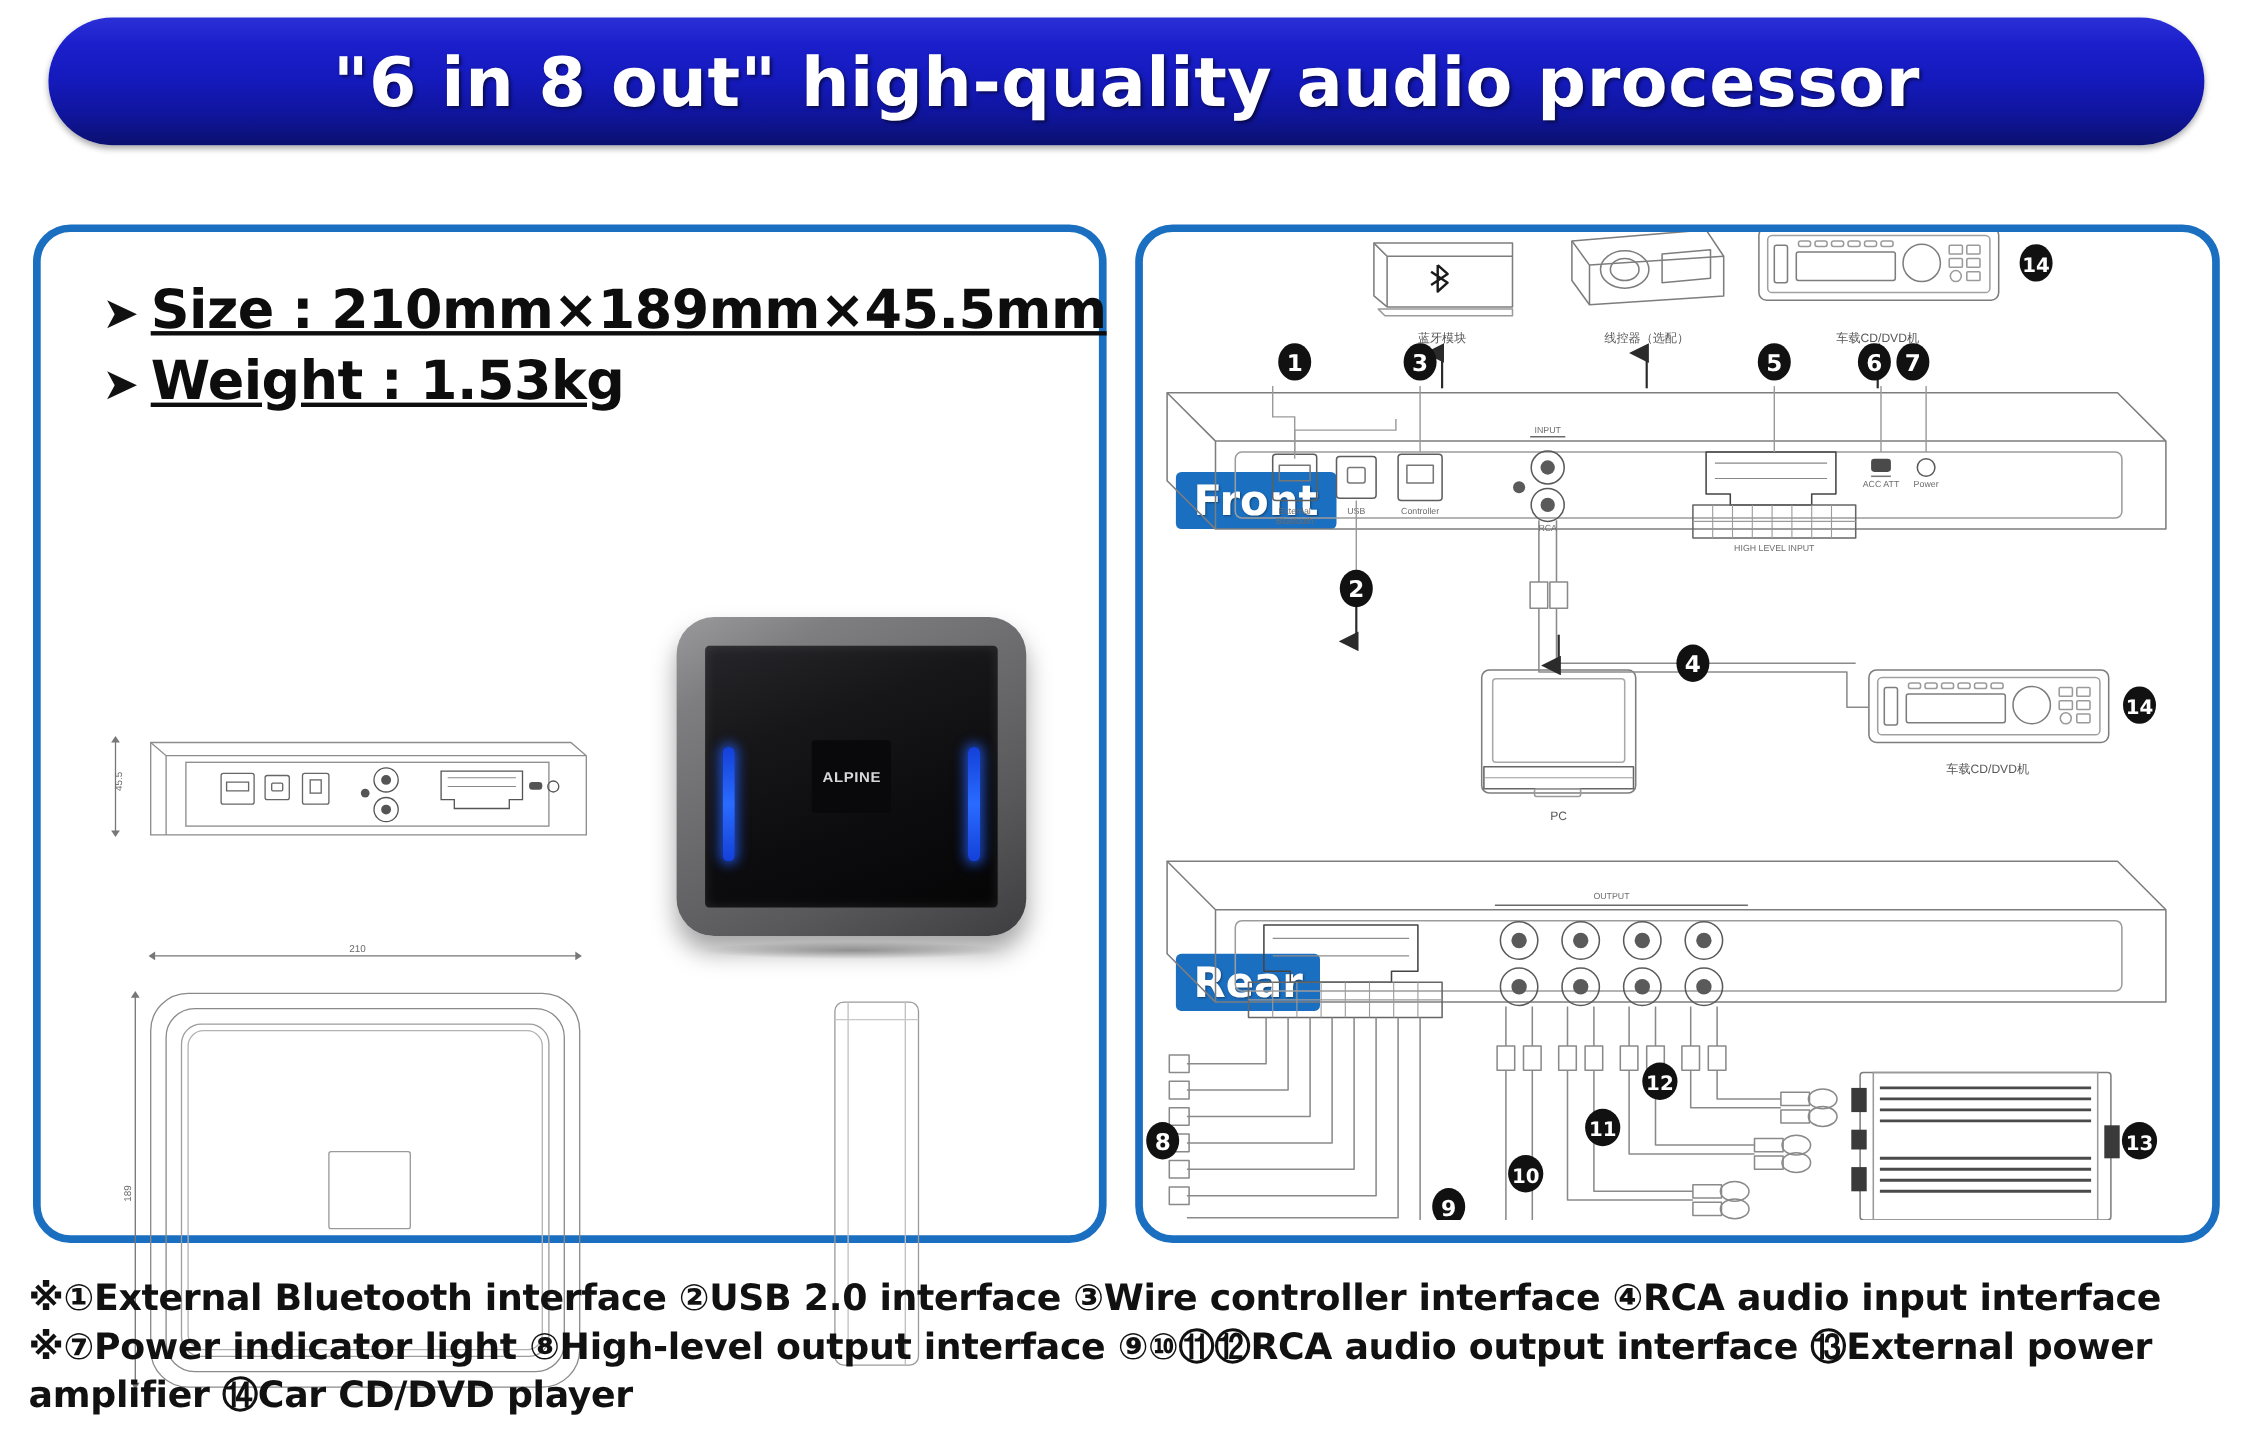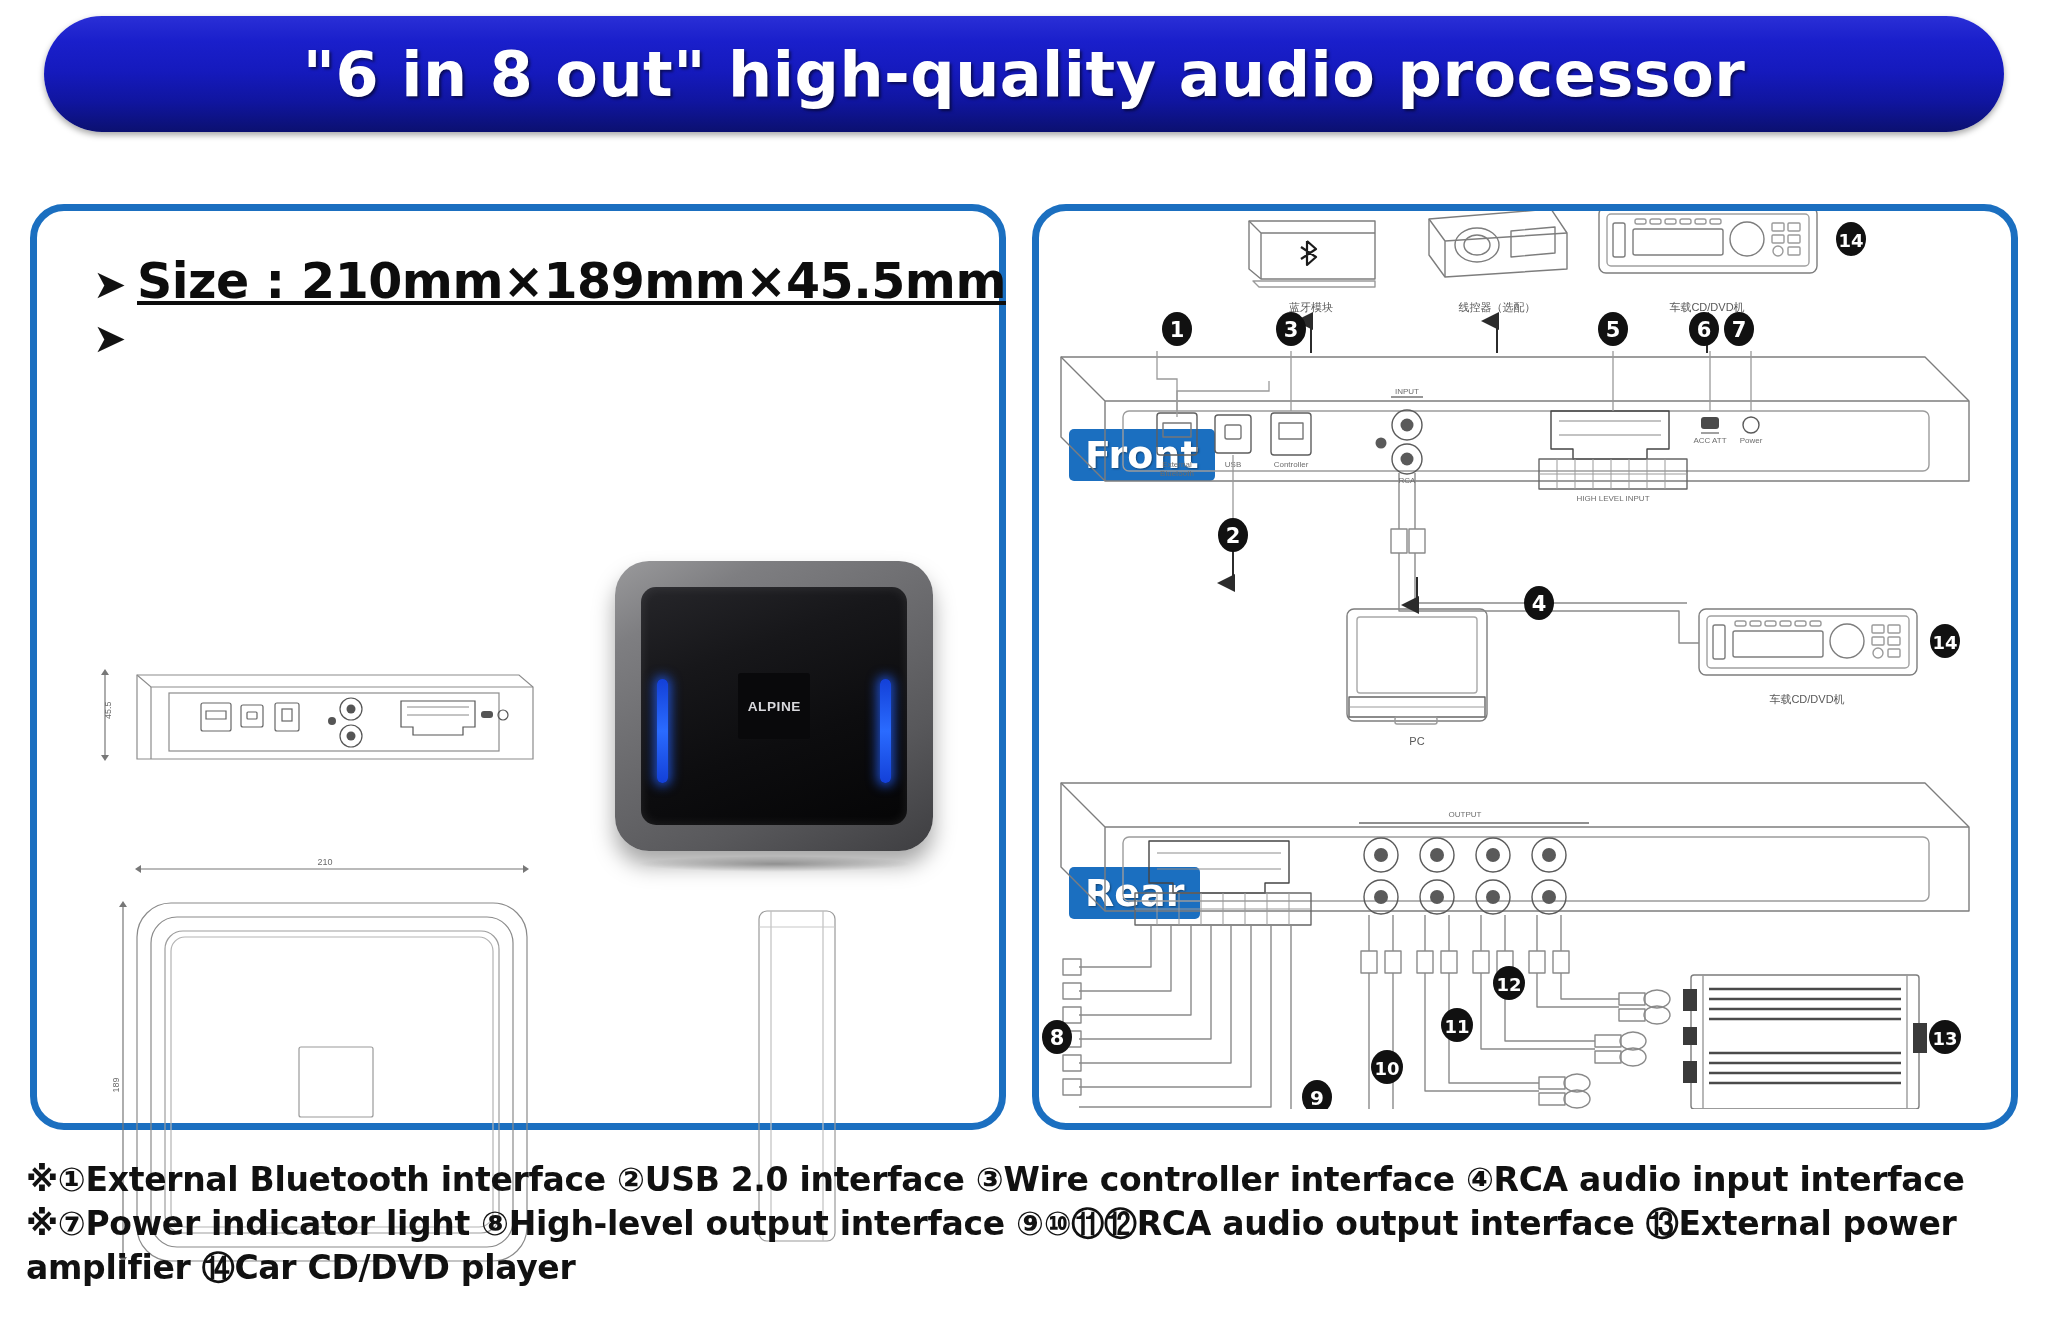--- a/index.html
+++ b/index.html
@@ -58,21 +58,21 @@
     position:absolute;left:560px;top:340px;width:355px;height:325px;
   }
   .prod-body{
     position:absolute;left:18px;top:10px;width:318px;height:290px;
     border-radius:34px;
     background:linear-gradient(150deg,#9a9a9c 0%,#7e7e81 18%,#6a6a6d 46%,#58585b 72%,#3e3e41 100%);
     box-shadow:0 14px 22px rgba(0,0,0,.35);
   }
   .prod-face{
     position:absolute;left:26px;top:26px;right:26px;bottom:26px;
-    border-radius:15px;
+    border-radius:4px;
     background:linear-gradient(160deg,#26262a 0%,#17171a 30%,#0d0d0f 62%,#050506 100%);
     box-shadow:inset 0 0 12px rgba(255,255,255,.10);
   }
   .led{
     position:absolute;top:92px;width:11px;height:104px;border-radius:5px;
     background:linear-gradient(180deg,#1340d8,#2a6bff,#1340d8);
     box-shadow:0 0 11px 3px rgba(35,95,255,.75);
   }
   .led.l{left:16px;} .led.r{right:16px;}
   .prod-logo{
@@ -127,20 +127,21 @@
 
   <div class="panel" id="left-panel">
 
     <div class="spec-list">
       <div class="spec-row">
         <div class="spec-arrow">➤</div>
         <div class="spec-label">Size : 210mm×189mm×45.5mm</div>
       </div>
       <div class="spec-row">
         <div class="spec-arrow">➤</div>
+        <div class="spec-label">Weight : 1.53kg</div>
       </div>
     </div>
 
     <svg class="tech" id="side-view" viewBox="0 0 460 170">
       <g stroke="#8c8c8c" stroke-width="1.2" fill="none">
 
         <line x1="16" y1="30" x2="16" y2="118" stroke="#777"></line>
         <path d="M12 34 L16 28 L20 34 Z" fill="#777" stroke="none"></path>
         <path d="M12 114 L16 120 L20 114 Z" fill="#777" stroke="none"></path>
 

